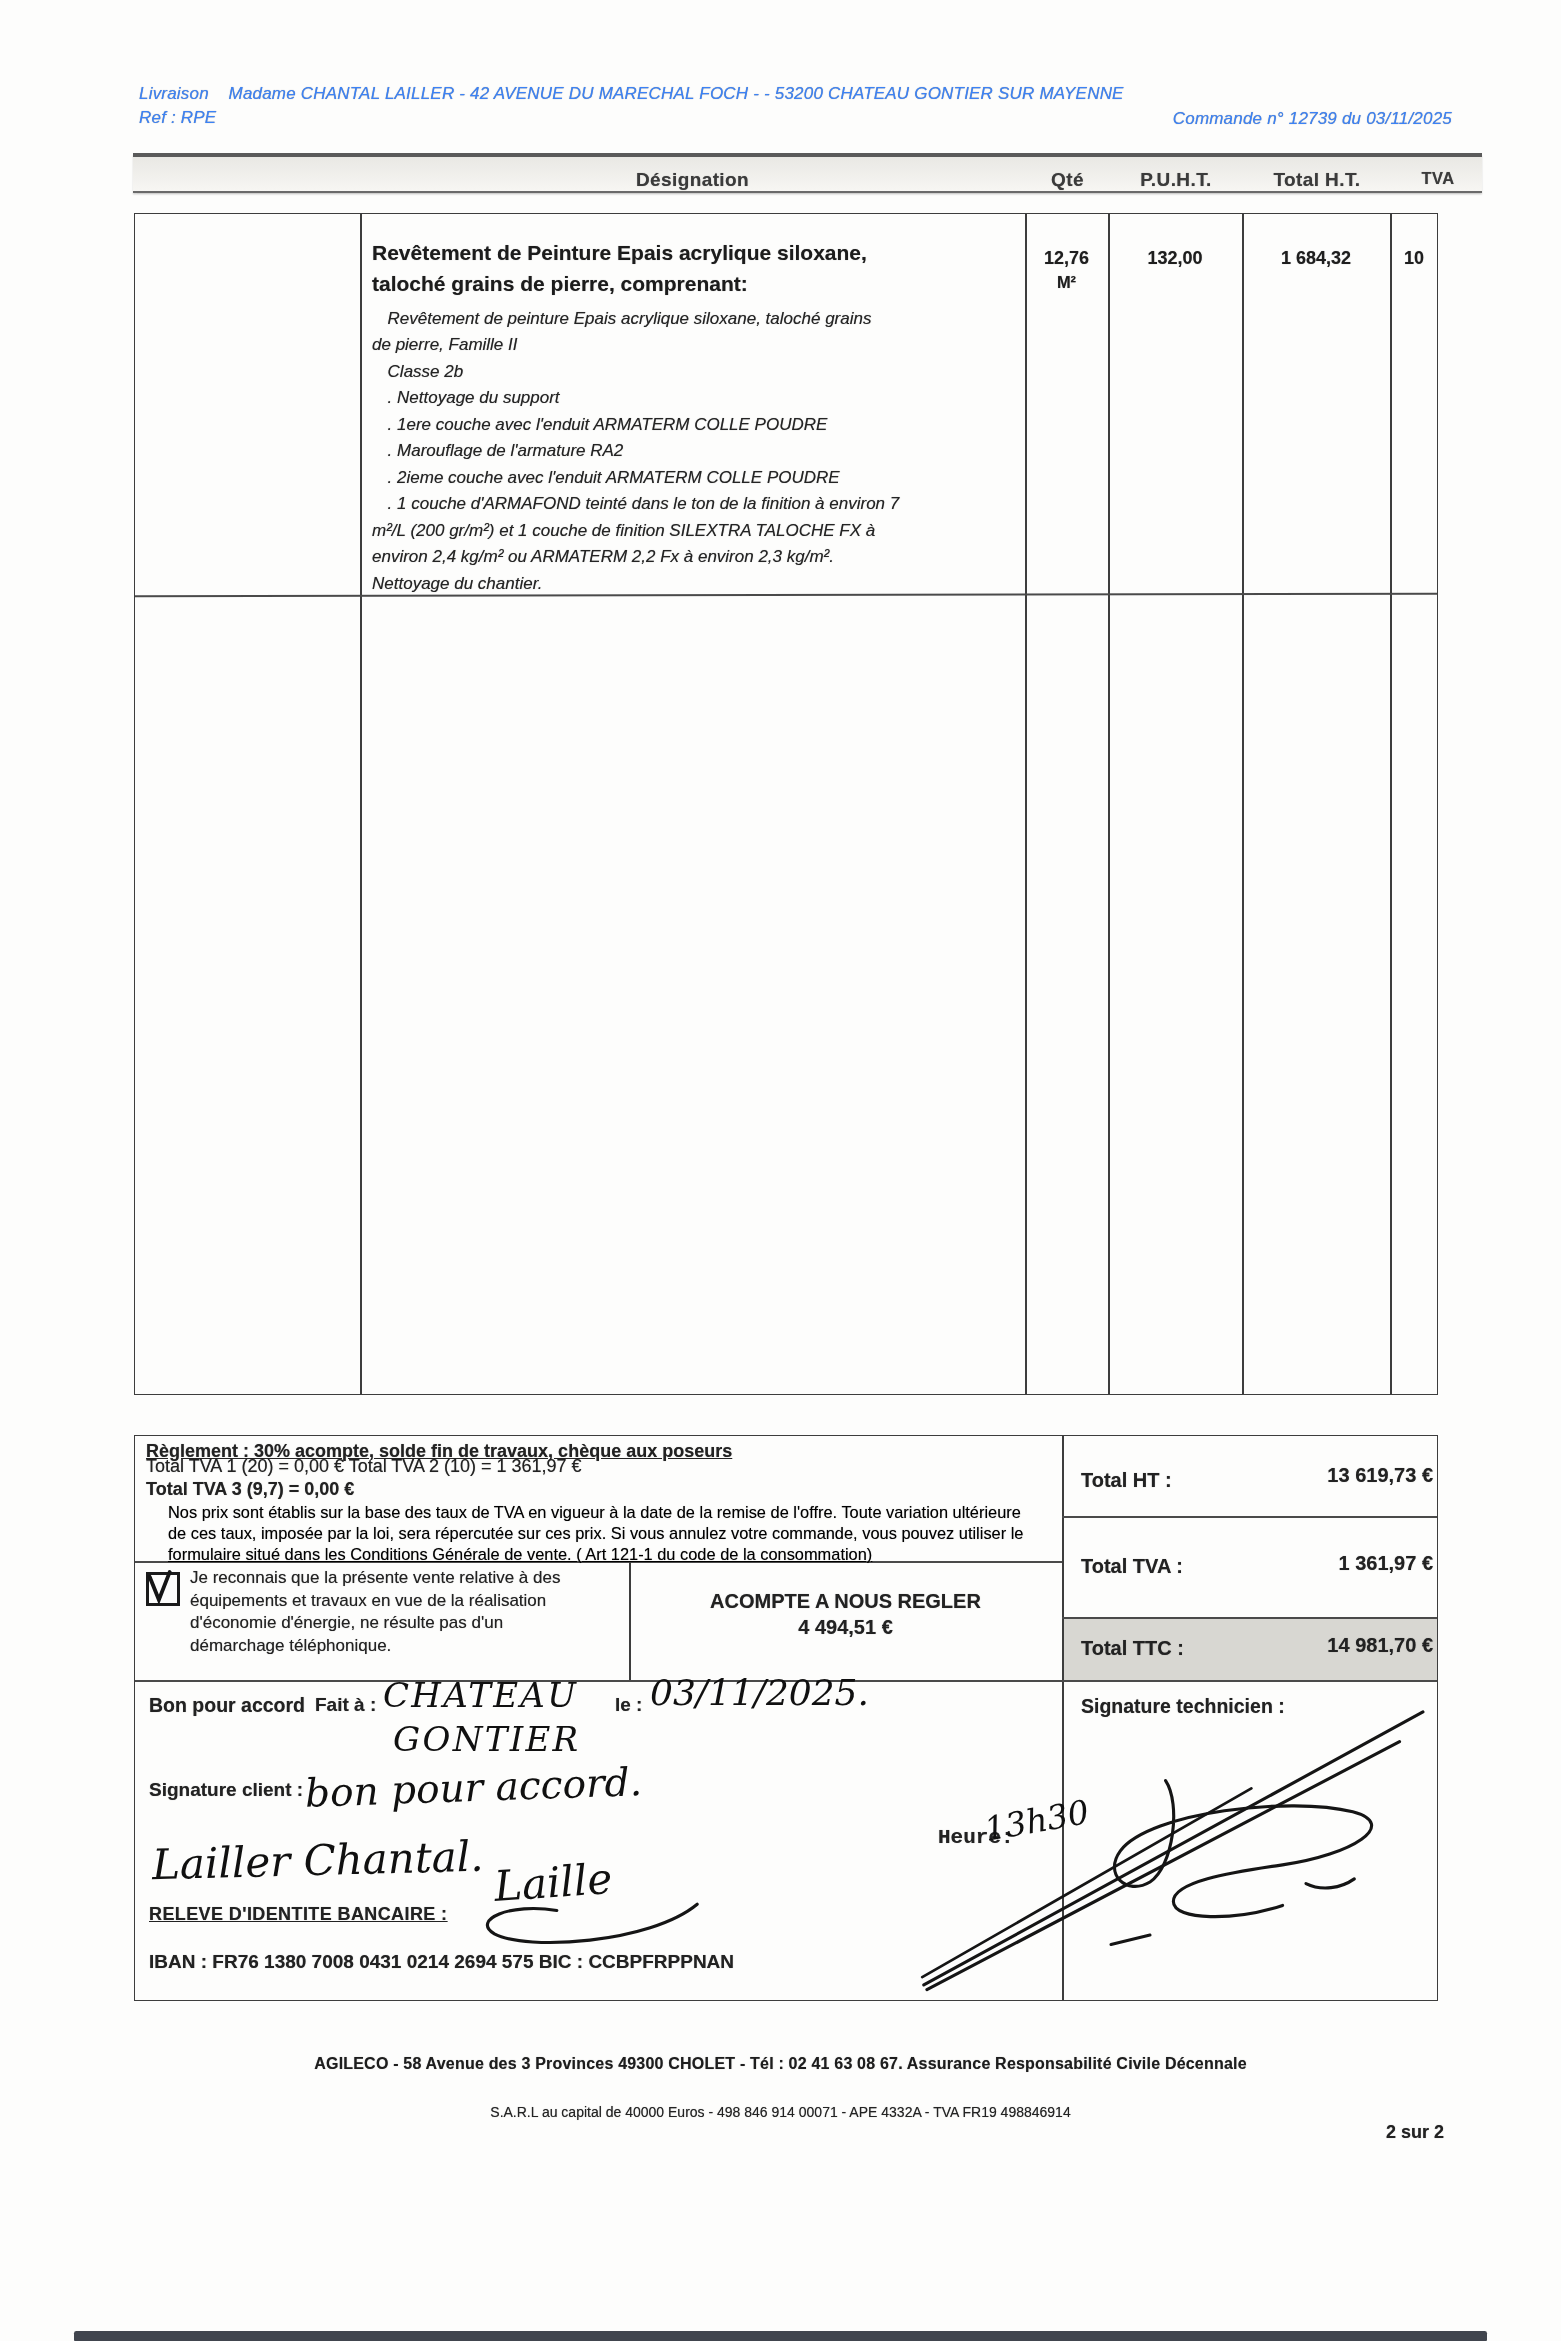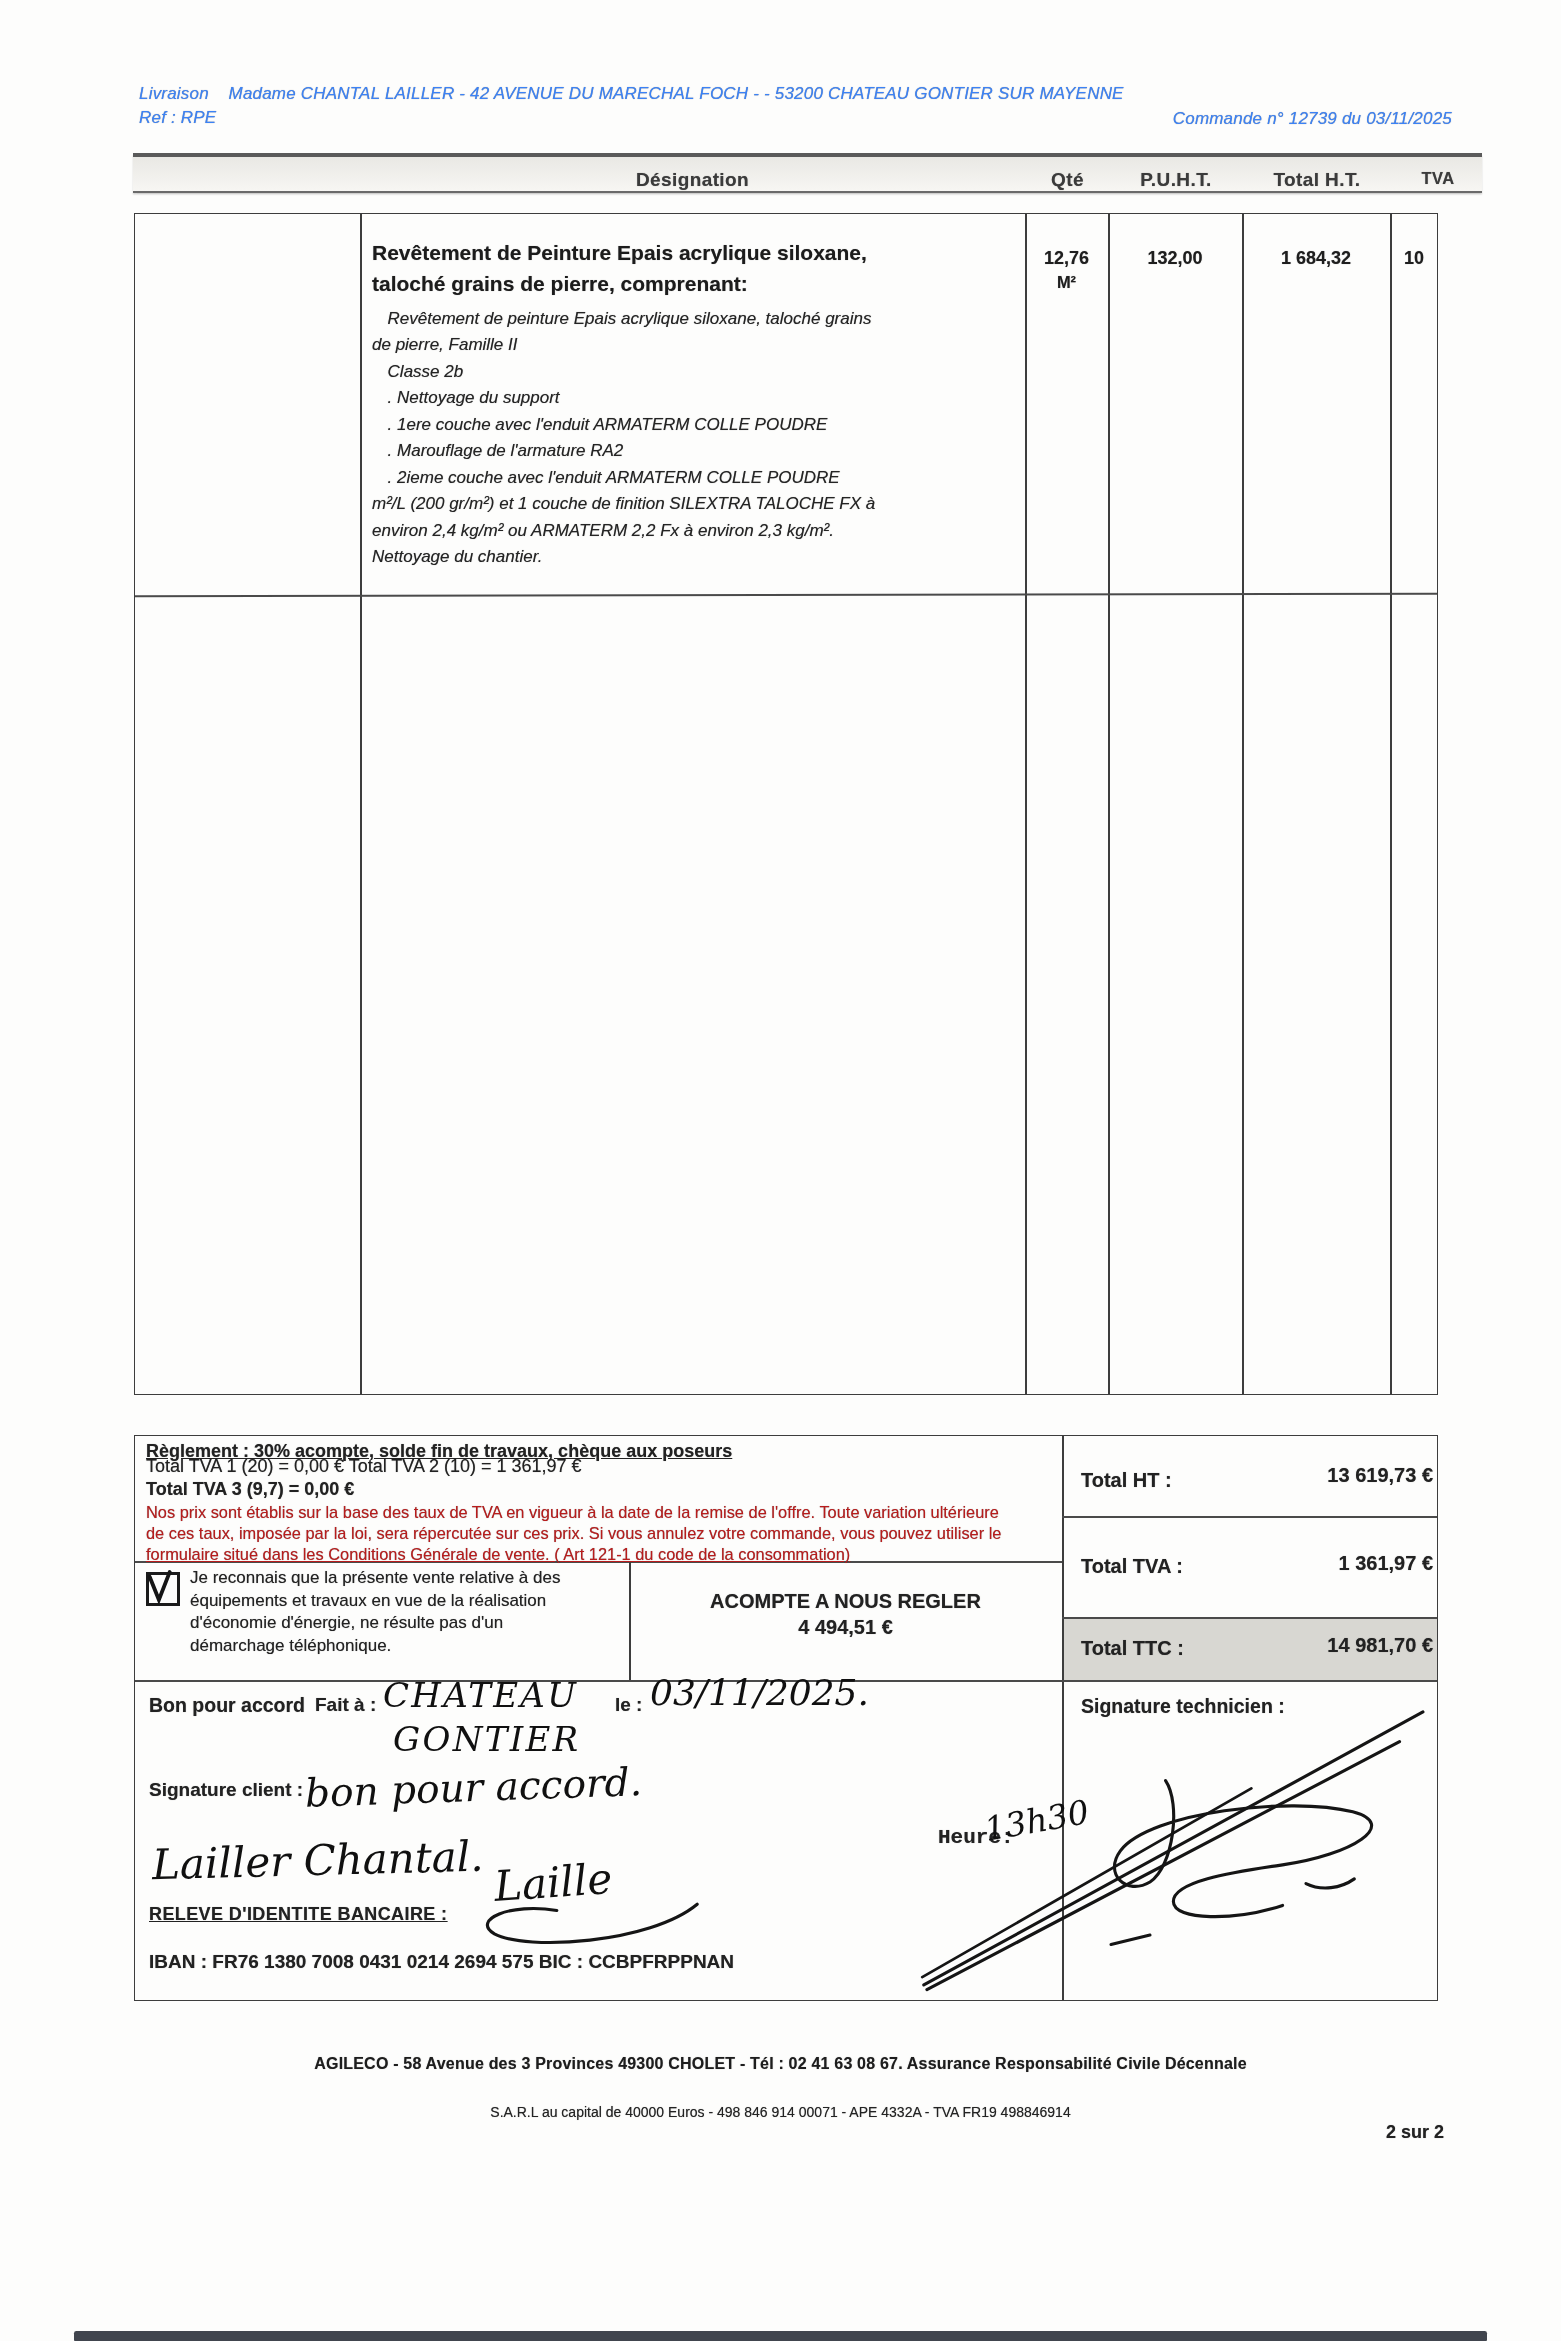--- a/index.html
+++ b/index.html
@@ -22,21 +22,21 @@
     background:linear-gradient(#e9e8e4,#f7f6f3);
     border-top:4.7px solid #5a5a5a;border-bottom:2.3px solid #6a6a6a;
     box-shadow:0 1.6px 1.6px rgba(0,0,0,.18);
   }
   .hdrlabel{font-weight:bold;font-size:19px;color:#3b3b3b;letter-spacing:0.4px;}
   .toptext{font-size:17px;color:#3b82f6;font-style:italic;letter-spacing:0.2px;}
   .item-title{font-weight:bold;font-size:21px;line-height:31px;color:#1c1c1c;}
   .detail{font-style:italic;font-size:17px;line-height:26.5px;color:#242424;white-space:nowrap;}
   .detail.ind{padding-left:15.6px;}
   .num{font-weight:bold;font-size:18px;color:#1e1e1e;}
-  .smallpara{font-size:16.4px;line-height:21px;color:#b91c1c;}
+  .smallpara{font-size:16.4px;line-height:21px;color:#000000;margin-left:22px;}
   .hand{font-family:"DejaVu Serif", serif;font-style:italic;color:#101010;}
   .ttcband{background:#d8d7d2;}
   .footer-line{font-size:16px;color:#1d1d1d;letter-spacing:0.2px;}
   svg path{fill:none;stroke:#151515;stroke-linecap:round;}
 </style>
 </head>
 <body>
 
 <div id="doc">
 
@@ -69,20 +69,21 @@
       <div class="item-title scan">Revêtement de Peinture Epais acrylique siloxane,</div>
       <div class="item-title scan">taloché grains de pierre, comprenant:</div>
       <div style="height:6.2px;"></div>
       <div class="detail ind scan">Revêtement de peinture Epais acrylique siloxane, taloché grains</div>
       <div class="detail scan">de pierre, Famille II</div>
       <div class="detail ind scan">Classe 2b</div>
       <div class="detail ind scan">. Nettoyage du support</div>
       <div class="detail ind scan">. 1ere couche avec l'enduit ARMATERM COLLE POUDRE</div>
       <div class="detail ind scan">. Marouflage de l'armature RA2</div>
       <div class="detail ind scan">. 2ieme couche avec l'enduit ARMATERM COLLE POUDRE</div>
+      <div class="detail ind scan">. 1 couche d'ARMAFOND teinté dans le ton de la finition à environ 7</div>
       <div class="detail scan">m²/L (200 gr/m²) et 1 couche de finition SILEXTRA TALOCHE FX à</div>
       <div class="detail scan">environ 2,4 kg/m² ou ARMATERM 2,2 Fx à environ 2,3 kg/m².</div>
       <div class="detail scan">Nettoyage du chantier.</div>
     </div>
 
     <div class="abs num ctr scan" style="left:890px;top:28px;width:83px;">12,76</div>
     <div class="abs num ctr scan" style="left:890px;top:53px;width:83px;font-size:16.4px;">M²</div>
     <div class="abs num ctr scan" style="left:973px;top:28px;width:134px;">132,00</div>
     <div class="abs num ctr scan" style="left:1107px;top:28px;width:148px;">1 684,32</div>
     <div class="abs num ctr scan" style="left:1255px;top:28px;width:48px;">10</div>

